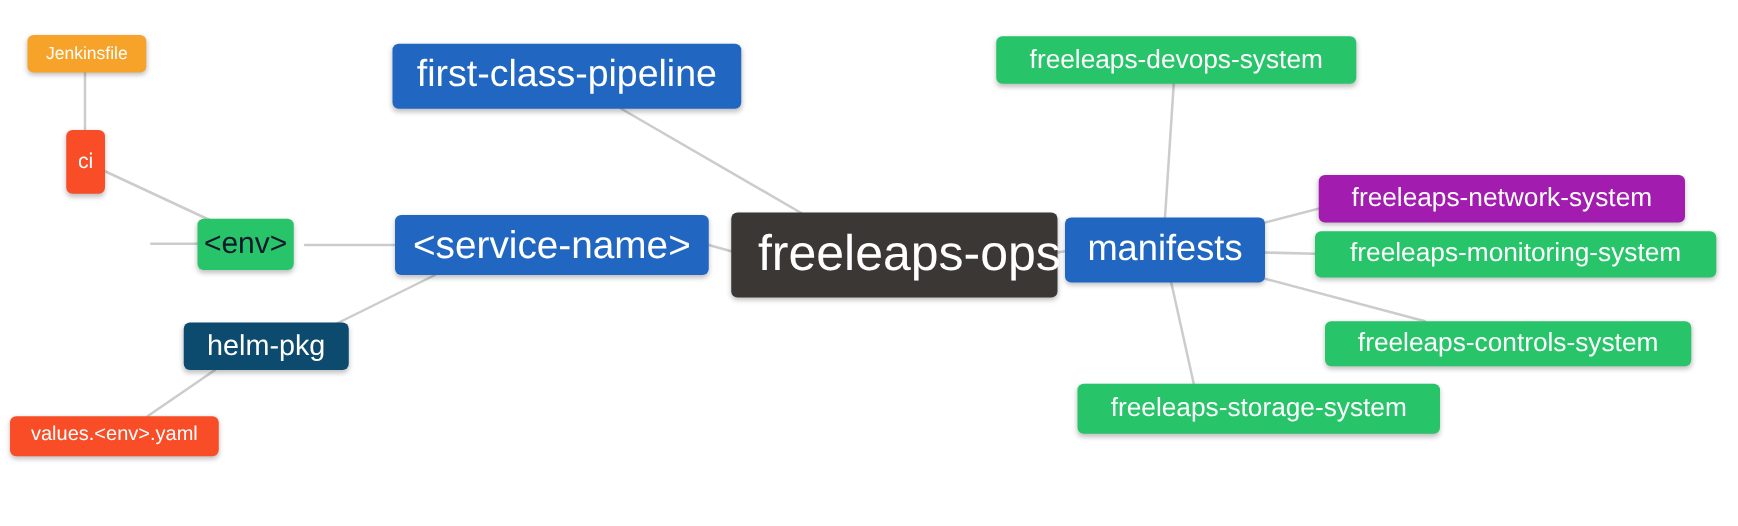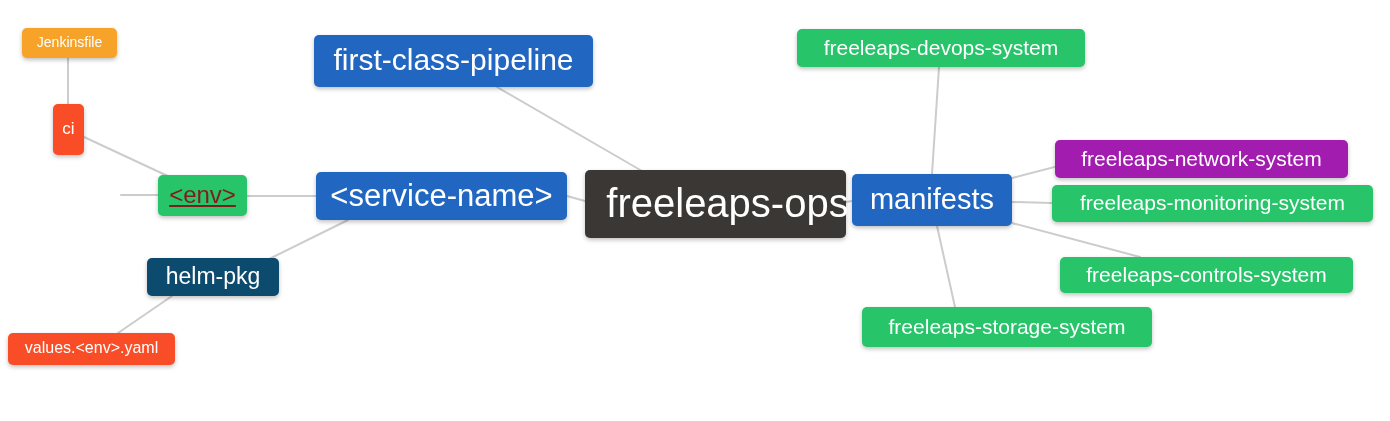--- a/index.html
+++ b/index.html
@@ -58,21 +58,21 @@
       <line x1="1012" y1="223" x2="1140" y2="257" stroke="#CCCCCC" stroke-width="2" stroke-linecap="round"></line>
       <line x1="937" y1="226" x2="955" y2="307" stroke="#CCCCCC" stroke-width="2" stroke-linecap="round"></line>
     </svg>
 
   <div class="node" style="left: 22px; top: 28px; width: 95px; height: 30px; font-size: 14px; background: rgb(247, 162, 40); color: rgb(255, 255, 255);">
       <span>Jenkinsfile</span>
     </div>
   <div class="node" style="left: 53px; top: 104px; width: 31px; height: 51px; font-size: 17px; background: rgb(248, 77, 38); color: rgb(255, 255, 255);">
       <span>ci</span>
     </div>
-  <div class="node" style="left: 158px; top: 175px; width: 89px; height: 41px; font-size: 24px; background: rgb(39, 196, 106); color: #7f1d1d; text-decoration: underline;">
+  <div class="node" style="left: 158px; top: 175px; width: 77px; height: 41px; font-size: 24px; background: rgb(39, 196, 106); color: #0f172a;">
       <span>&lt;env&gt;</span>
     </div>
   <div class="node" style="left: 147px; top: 258px; width: 132px; height: 38px; font-size: 23px; background: #0c4a6e; color: rgb(255, 255, 255);">
       <span>helm-pkg</span>
     </div>
   <div class="node" style="left: 8px; top: 333px; width: 167px; height: 32px; font-size: 16px; background: rgb(248, 77, 38); color: rgb(255, 255, 255); text-align: center;">
       <span>values.&lt;env&gt;.yaml</span>
     </div>
   <div class="node" style="left: 314px; top: 35px; width: 279px; height: 52px; font-size: 30px; background: rgb(33, 103, 193); color: rgb(255, 255, 255);">
       <span>first-class-pipeline</span>

